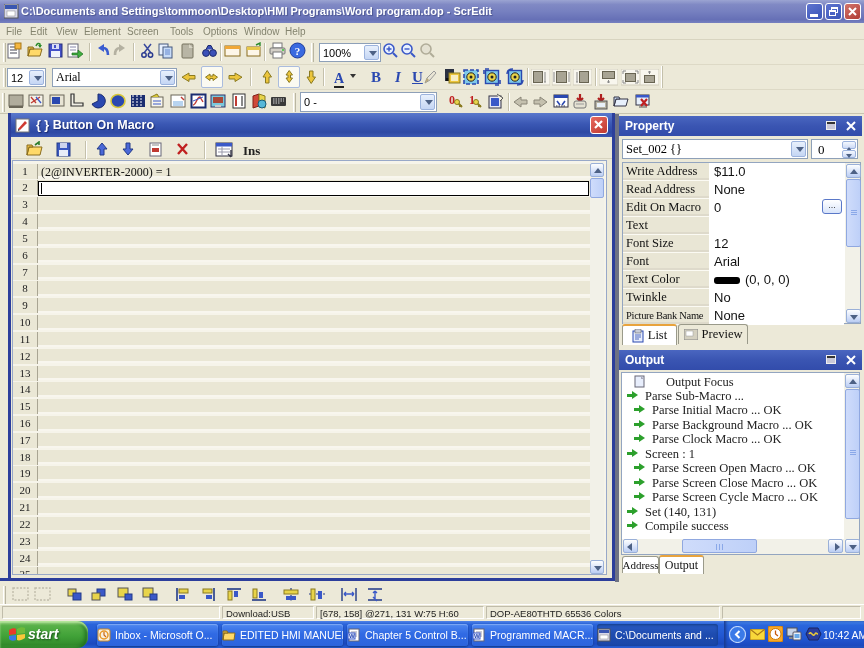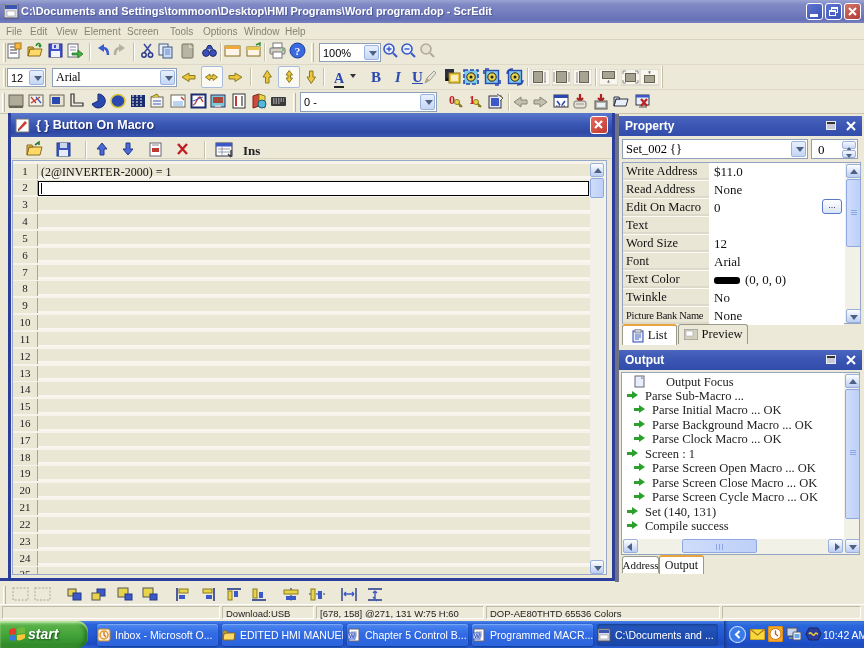--- a/index.html
+++ b/index.html
@@ -28,21 +28,21 @@
 .enum{position:absolute;left:0;width:25px;height:15px;background:#eae7d5;border-right:1px solid #a9a593;text-align:center;font-family:"Liberation Serif",serif;font-size:11px;color:#222;line-height:15px}
 .sbtn{position:absolute;width:14px;height:14px;background:linear-gradient(#fdfefe,#cfdcf8 70%,#bacdf2);border:1px solid #9ab0d8;border-radius:2px}
 .sbtn svg{position:absolute;left:2px;top:2px}
 .sthumb{position:absolute;left:0px;width:14px;background:linear-gradient(90deg,#cfdcfb,#bed0f8);border:1px solid #90a8e0;border-radius:2px}
 
 .ptitle{height:20px;background:linear-gradient(#4a66c0,#3a55b2 50%,#324cab);color:#fff;font-weight:bold;font-size:12px;display:flex;align-items:center;padding-left:6px}
 .serif{font-family:"Liberation Serif",serif}
 
 .prow{position:absolute;left:0;width:100%;height:17.8px}
 .plabel{position:absolute;left:0;width:86px;height:17.8px;background:#e9e6d5;border-bottom:1px solid #fbfaf3;box-shadow:inset 0 -2px 0 #dedacb;font-family:"Liberation Serif",serif;font-size:12.5px;color:#111;line-height:17px;padding-left:3px;white-space:nowrap}
-.pval{position:absolute;left:86px;height:17.8px;background:#fff;font-family:Liberation Serif, serif;font-size:13px;color:#111;line-height:17px;padding-left:5px}
+.pval{position:absolute;left:86px;height:17.8px;background:#fff;font-family:Liberation Sans, sans-serif;font-size:13px;color:#111;line-height:17px;padding-left:5px}
 
 .orow{position:absolute;left:4px;font-family:"Liberation Serif",serif;font-size:12.5px;color:#222;white-space:nowrap;height:14px}
 .garr{display:inline-block;width:12px;height:9px;position:relative;margin-right:6px}
 .garr:before{content:"";position:absolute;left:0;top:3px;width:6px;height:3px;background:#2ca02c}
 .garr:after{content:"";position:absolute;left:5px;top:0px;border:4.5px solid transparent;border-left:6px solid #2ca02c}
 
 .tab{position:absolute;border:1px solid #9a9a8a;border-bottom:none;border-radius:3px 3px 0 0;background:#ece9d8;font-family:"Liberation Serif",serif;font-size:12.5px;color:#111;display:flex;align-items:center;justify-content:center}
 .tabactive{background:#fff;border-top:2px solid #e8a33d;z-index:3}
 
 #statusbar{left:0;top:604px;width:864px;height:17px;background:#ece9d8;border-top:1px solid #fff}
@@ -557,21 +557,21 @@
       </div>
 <div class="prow" style="top:36px">
         <div class="plabel" style="font-size:12.5px">Edit On Macro</div>
         <div class="pval" style="width:135px">0</div>
       </div>
 <div class="prow" style="top:54px">
         <div class="plabel" style="font-size:12.5px">Text</div>
         <div class="pval" style="width:135px"></div>
       </div>
 <div class="prow" style="top:72px">
-        <div class="plabel" style="font-size:12.5px">Word Size</div>
+        <div class="plabel" style="font-size:12.5px">Font Size</div>
         <div class="pval" style="width:135px">12</div>
       </div>
 <div class="prow" style="top:90px">
         <div class="plabel" style="font-size:12.5px">Font</div>
         <div class="pval" style="width:135px">Arial</div>
       </div>
 <div class="prow" style="top:108px">
         <div class="plabel" style="font-size:12.5px">Text Color</div>
         <div class="pval" style="width:135px"><span style="display:inline-block;width:26px;height:7px;background:#000;border-radius:3px;margin-right:5px"></span>(0, 0, 0)</div>
       </div>

